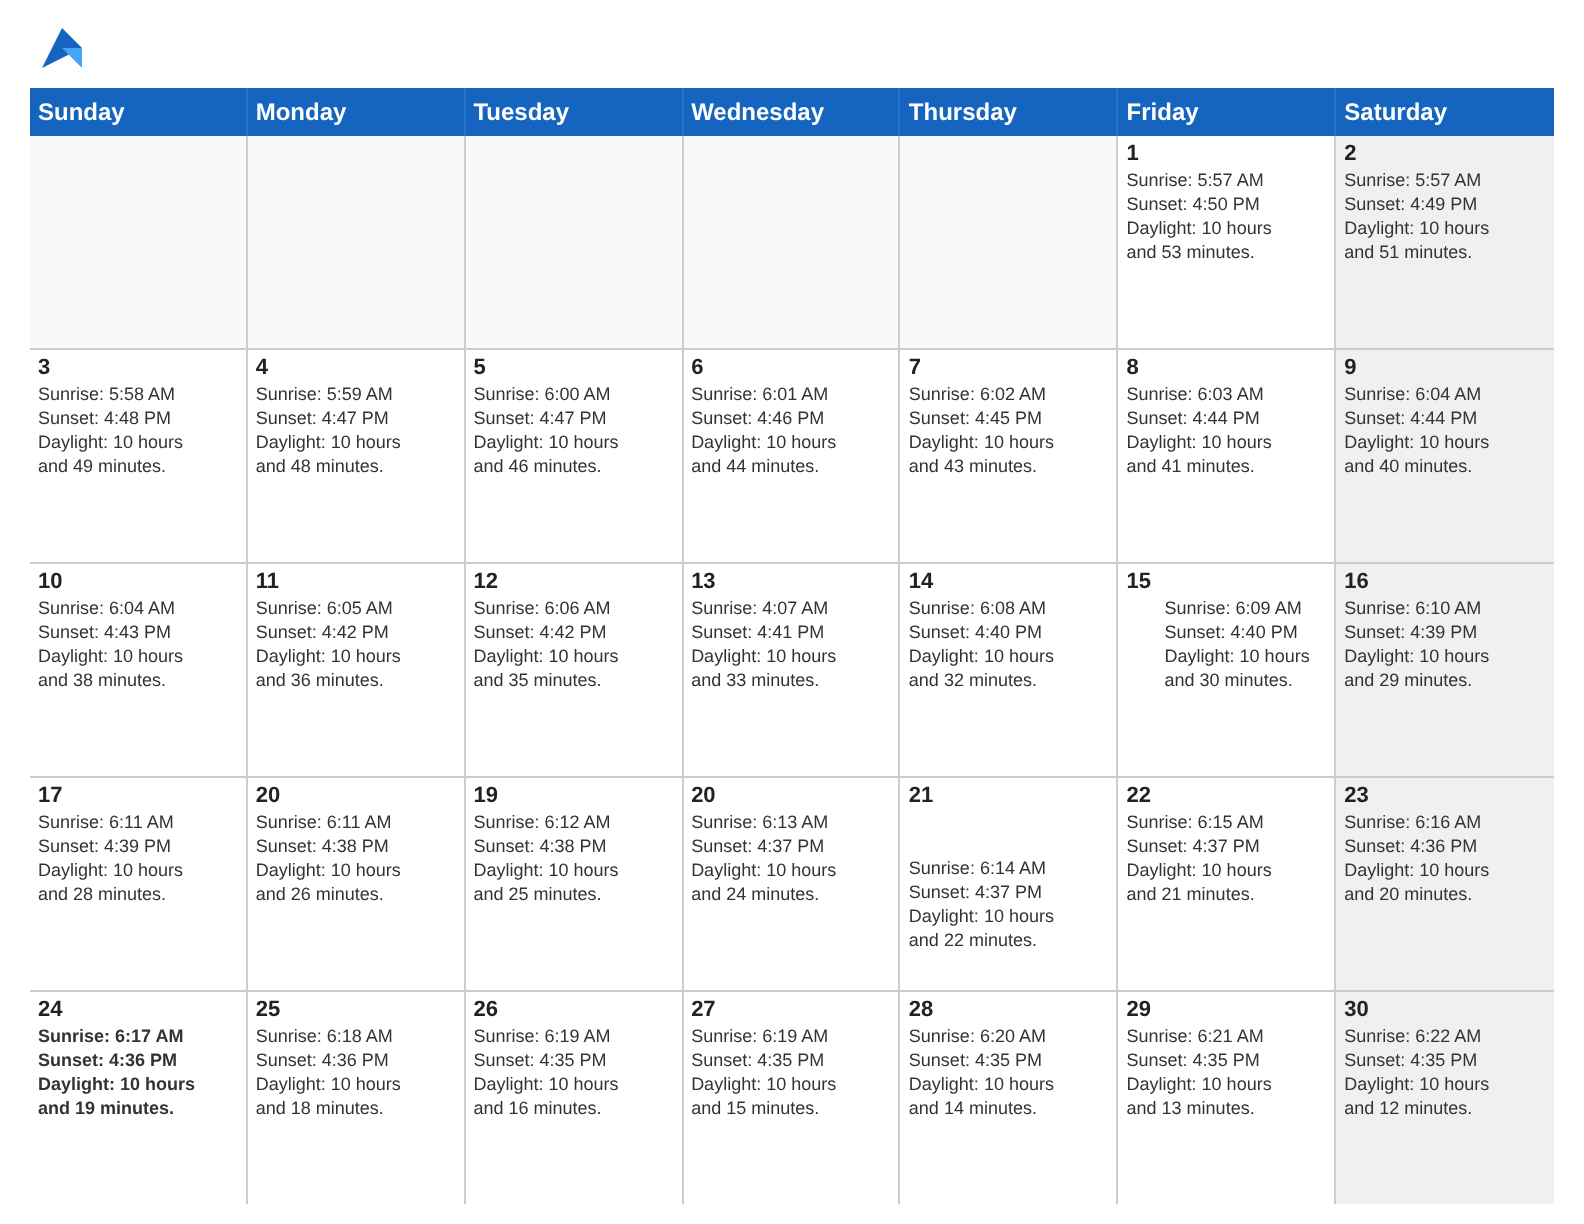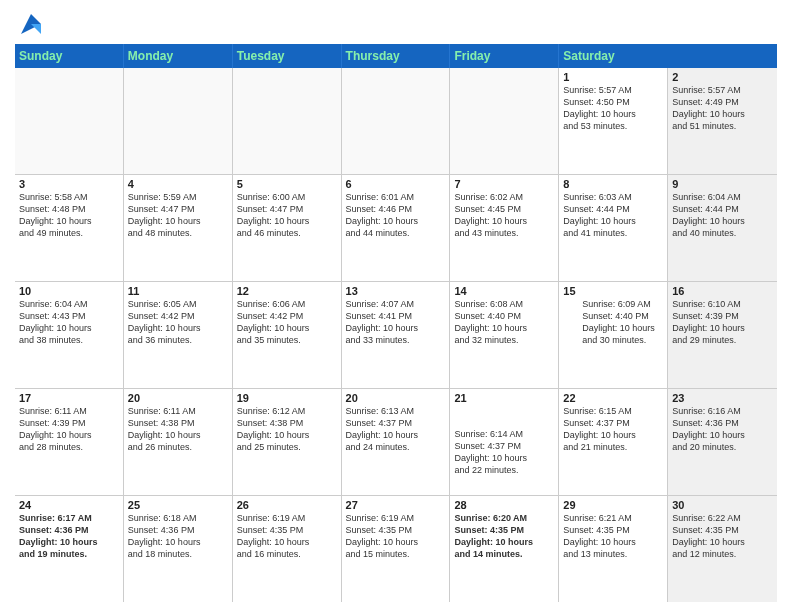--- a/index.html
+++ b/index.html
@@ -57,21 +57,21 @@
       flex: 1;
       display: flex;
       flex-direction: column;
     }
     .cal-header {
       display: grid;
       grid-template-columns: repeat(7, 1fr);
       background: #1565c0;
     }
     .cal-header-cell {
-      color: #86efac;
+      color: #ffffff;
       font-size: 12px;
       font-weight: bold;
       padding: 5px 4px;
       text-align: left;
       border-right: 1px solid #2575d0;
     }
     .cal-header-cell:last-child { border-right: none; }
     .cal-body {
       display: flex;
       flex-direction: column;
@@ -130,20 +130,21 @@
       <div class="month-title"></div>
       <div class="location"></div>
     </div>
   </div>
 
   <div class="calendar">
     <div class="cal-header" id="cal-header-row">
         <div class="cal-header-cell">Sunday</div>
         <div class="cal-header-cell">Monday</div>
         <div class="cal-header-cell">Tuesday</div>
+        <div class="cal-header-cell">Wednesday</div>
         <div class="cal-header-cell">Thursday</div>
         <div class="cal-header-cell">Friday</div>
         <div class="cal-header-cell">Saturday</div>
       </div>
     <div class="cal-body" id="cal-body">
         <div class="cal-row">
           <div class="cal-cell empty"></div>
           <div class="cal-cell empty"></div>
           <div class="cal-cell empty"></div>
           <div class="cal-cell empty"></div>
@@ -340,21 +341,21 @@
           </div>
           <div class="cal-cell">
             <span class="day-num">27</span>
             <div class="cal-text" style="white-space: pre-line;">Sunrise: 6:19 AM
 Sunset: 4:35 PM
 Daylight: 10 hours
 and 15 minutes.</div>
           </div>
           <div class="cal-cell">
             <span class="day-num">28</span>
-            <div class="cal-text" style="white-space: pre-line; font-weight: bold;">Sunrise: 6:20 AM
+            <div class="cal-text" style="white-space: pre-line;">Sunrise: 6:20 AM
 Sunset: 4:35 PM
 Daylight: 10 hours
 and 14 minutes.</div>
           </div>
           <div class="cal-cell">
             <span class="day-num">29</span>
             <div class="cal-text" style="white-space: pre-line;">Sunrise: 6:21 AM
 Sunset: 4:35 PM
 Daylight: 10 hours
 and 13 minutes.</div>

